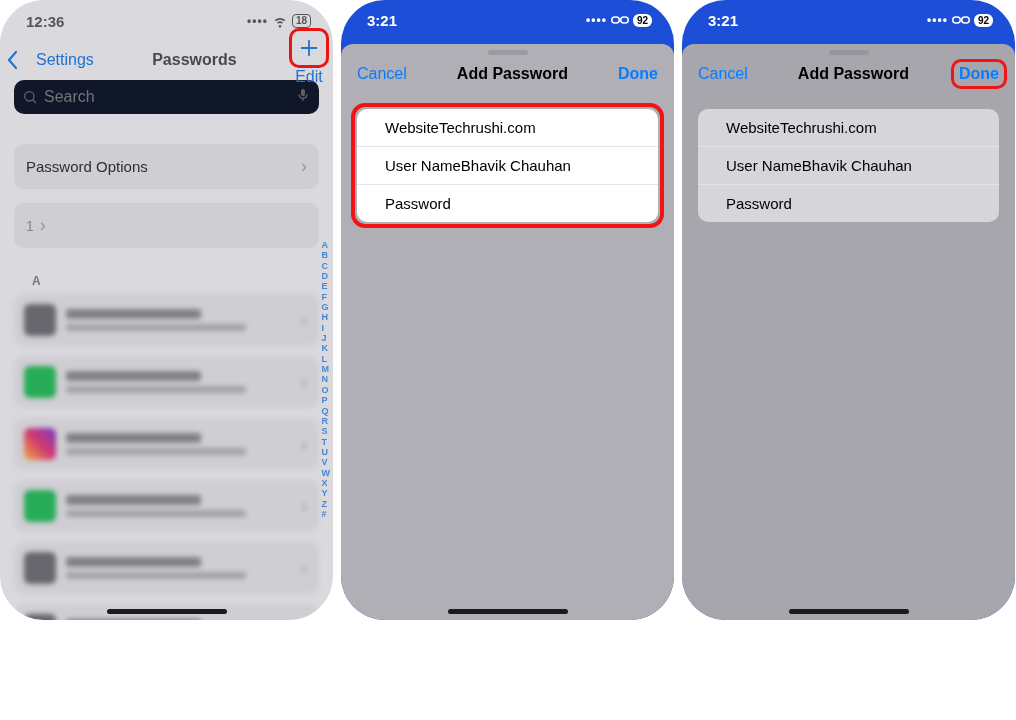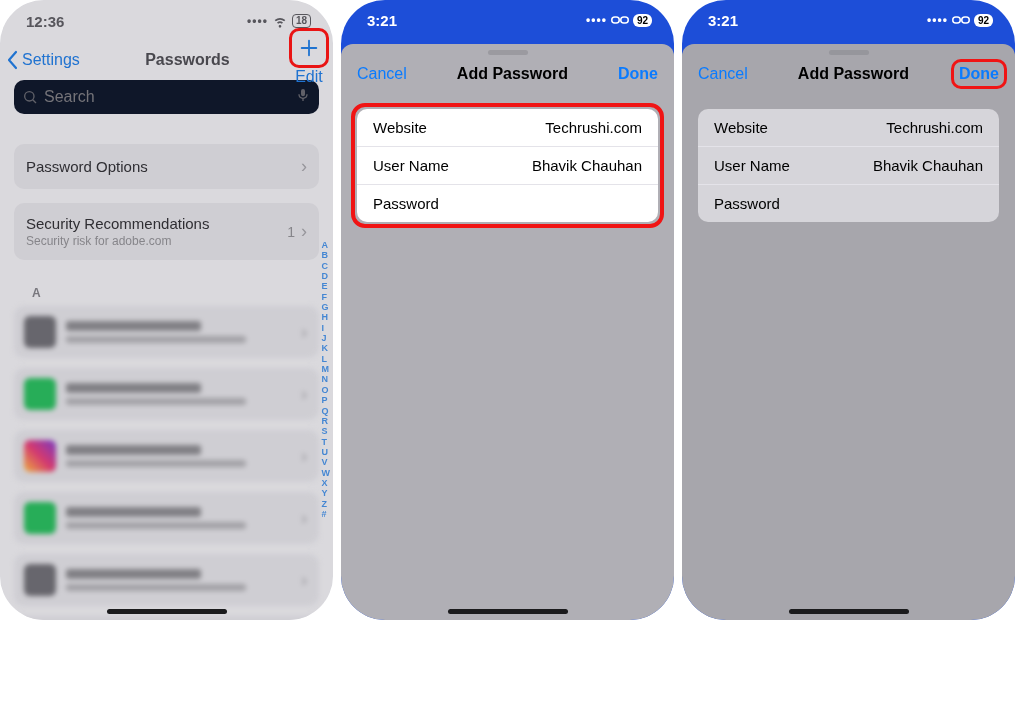--- a/index.html
+++ b/index.html
@@ -31,21 +31,21 @@
     .status-icons { display: flex; gap: 4px; align-items: center; font-size: 12px; }
     .status-icons span { display:inline-flex; align-items:center; }
     .pill-battery {
       border: 1.3px solid currentColor; border-radius: 4px; padding: 0 3px;
       font-size: 10px; font-weight: 700; line-height: 1.2;
     }
     .nav-bar {
       display: flex; align-items: center; justify-content: space-between;
       height: 36px; padding: 0 10px 0 6px; font-size: 16px;
     }
-    .screen1 .nav-bar .back { color: #2076d6; display: flex; align-items: center; gap: 2px; }
+    .screen1 .nav-bar .back { color: #2076d6; display: flex; align-items: center; gap: 16px; }
     .screen1 .nav-bar .back svg { width: 14px; height: 20px; }
     .screen1 .nav-title { font-weight: 600; color: #4b4a50; }
     .screen1 .nav-right { display: flex; align-items: center; gap: 6px; flex-direction: column; }
     .plus-button {
       width: 28px; height: 28px; display:flex; align-items:center; justify-content:center;
       color:#2076d6; font-size: 26px; font-weight: 300;
     }
     .red-ring { position: relative; }
     .red-ring::after {
       content:""; position:absolute; inset:-6px;
@@ -107,22 +107,22 @@
       padding: 10px 16px 12px; font-size: 16px;
     }
     .modal-nav .cancel, .modal-nav .done { color:#0a7bff; }
     .modal-nav .done { font-weight: 600; }
     .modal-nav .title { color:#000; font-weight:600; }
     .form {
       background:#fff; border-radius: 10px; margin: 14px 16px 0;
       display:flex; flex-direction:column;
     }
     .frow {
-      display:flex; align-items:center; justify-content:space-between;
-      padding: 10px 16px; font-size: 15px; color:#000;
+      display:flex; align-items:center; justify-content:flex-start;
+      padding: 10px 28px; font-size: 15px; color:#000;
       border-bottom: 1px solid #e4e3e9;
     }
     .frow:last-child { border-bottom:none; }
     .frow .val { color:#000; }
     .red-form-ring { position:relative; }
     .red-form-ring::after {
       content:""; position:absolute; inset:-6px;
       border: 4px solid #f01414; border-radius: 14px; pointer-events:none;
     }
     .red-done-ring { position:relative; }
@@ -194,24 +194,20 @@
   <div style="height:20px"></div>
 
   <div class="cell">
     <span>Password Options</span>
     <span class="chev">›</span>
   </div>
 
   <div style="height:14px"></div>
 
   <div class="cell sec-rec">
-    <div class="texts">
-      <span>Security Recommendations</span>
-      <span class="sub">Security risk for adobe.com</span>
-    </div>
     <div style="display:flex; align-items:center; gap:2px;">
       <span class="count">1</span>
       <span class="chev">›</span>
     </div>
   </div>
 
   <div class="letter-header">A</div>
 
   <div class="entry">
     <div class="tile gray"></div>

